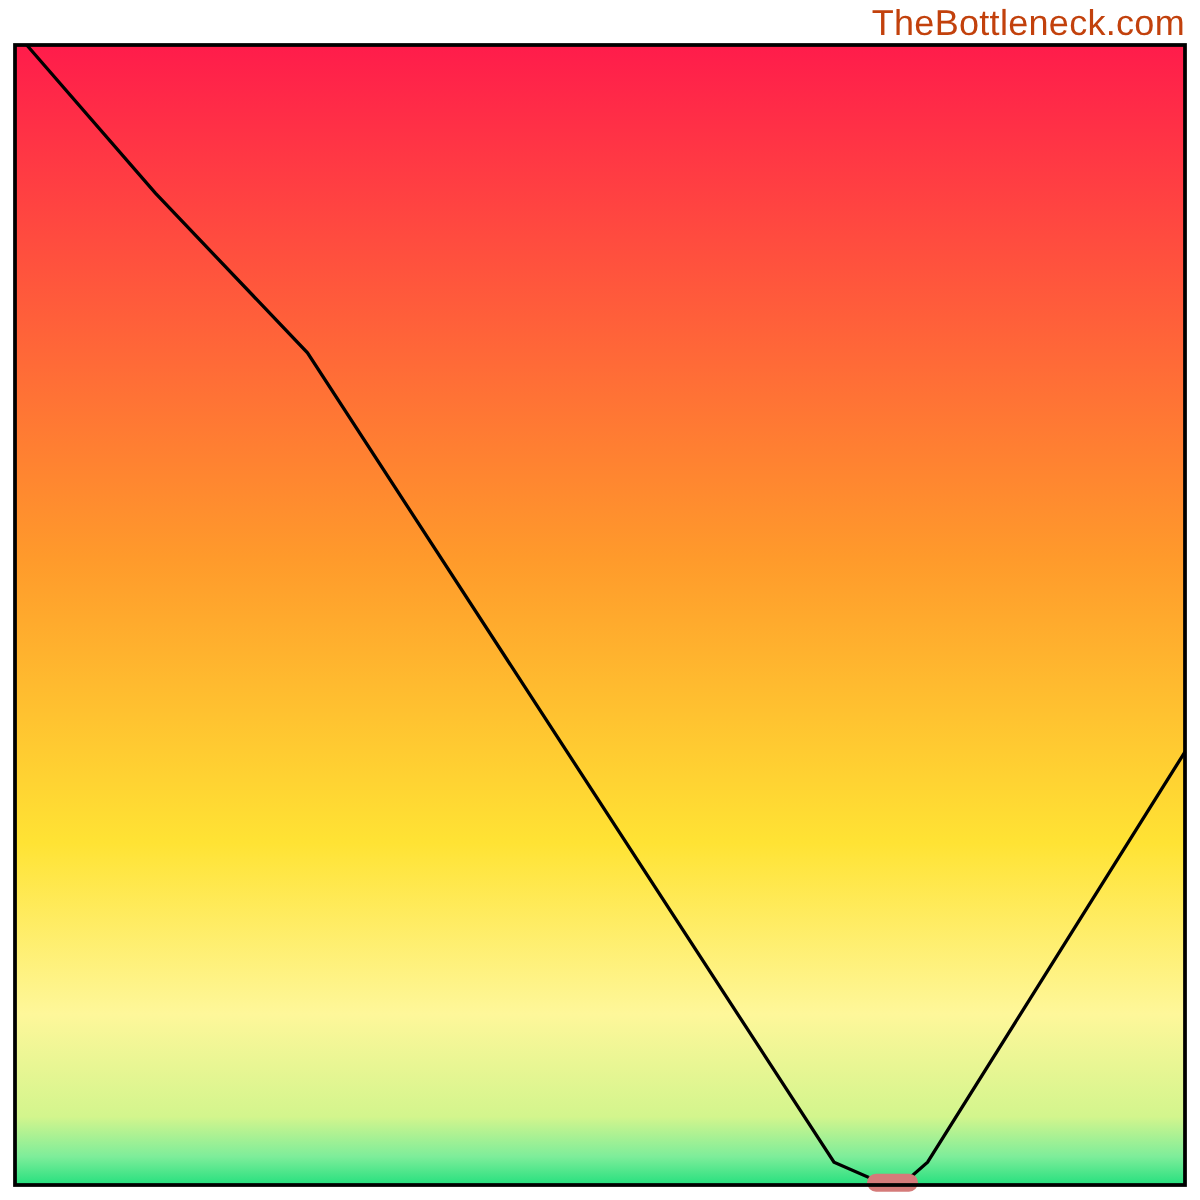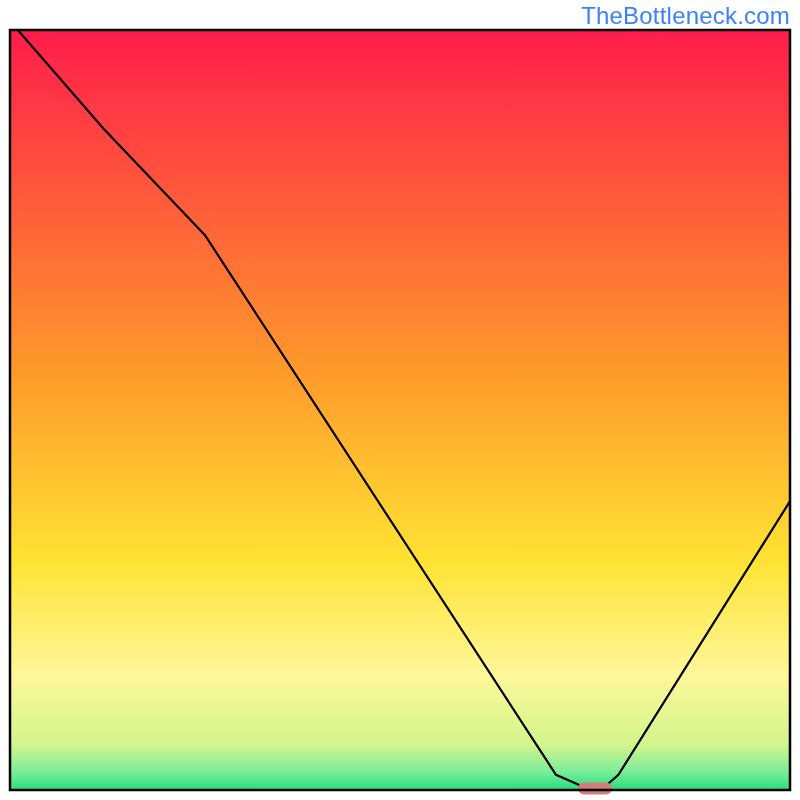--- a/index.html
+++ b/index.html
@@ -15,21 +15,21 @@
     width: 800px;
     height: 800px;
     box-sizing: border-box;
   }
   .watermark {
     position: absolute;
     top: 2px;
     right: 10px;
     font-size: 24px;
     font-weight: 500;
-    color: #3b82f6;
+    color: #c2410c;
     letter-spacing: 0.2px;
     z-index: 10;
   }
   svg.plot {
     display: block;
     width: 800px;
     height: 800px;
   }
 </style>
 </head>

